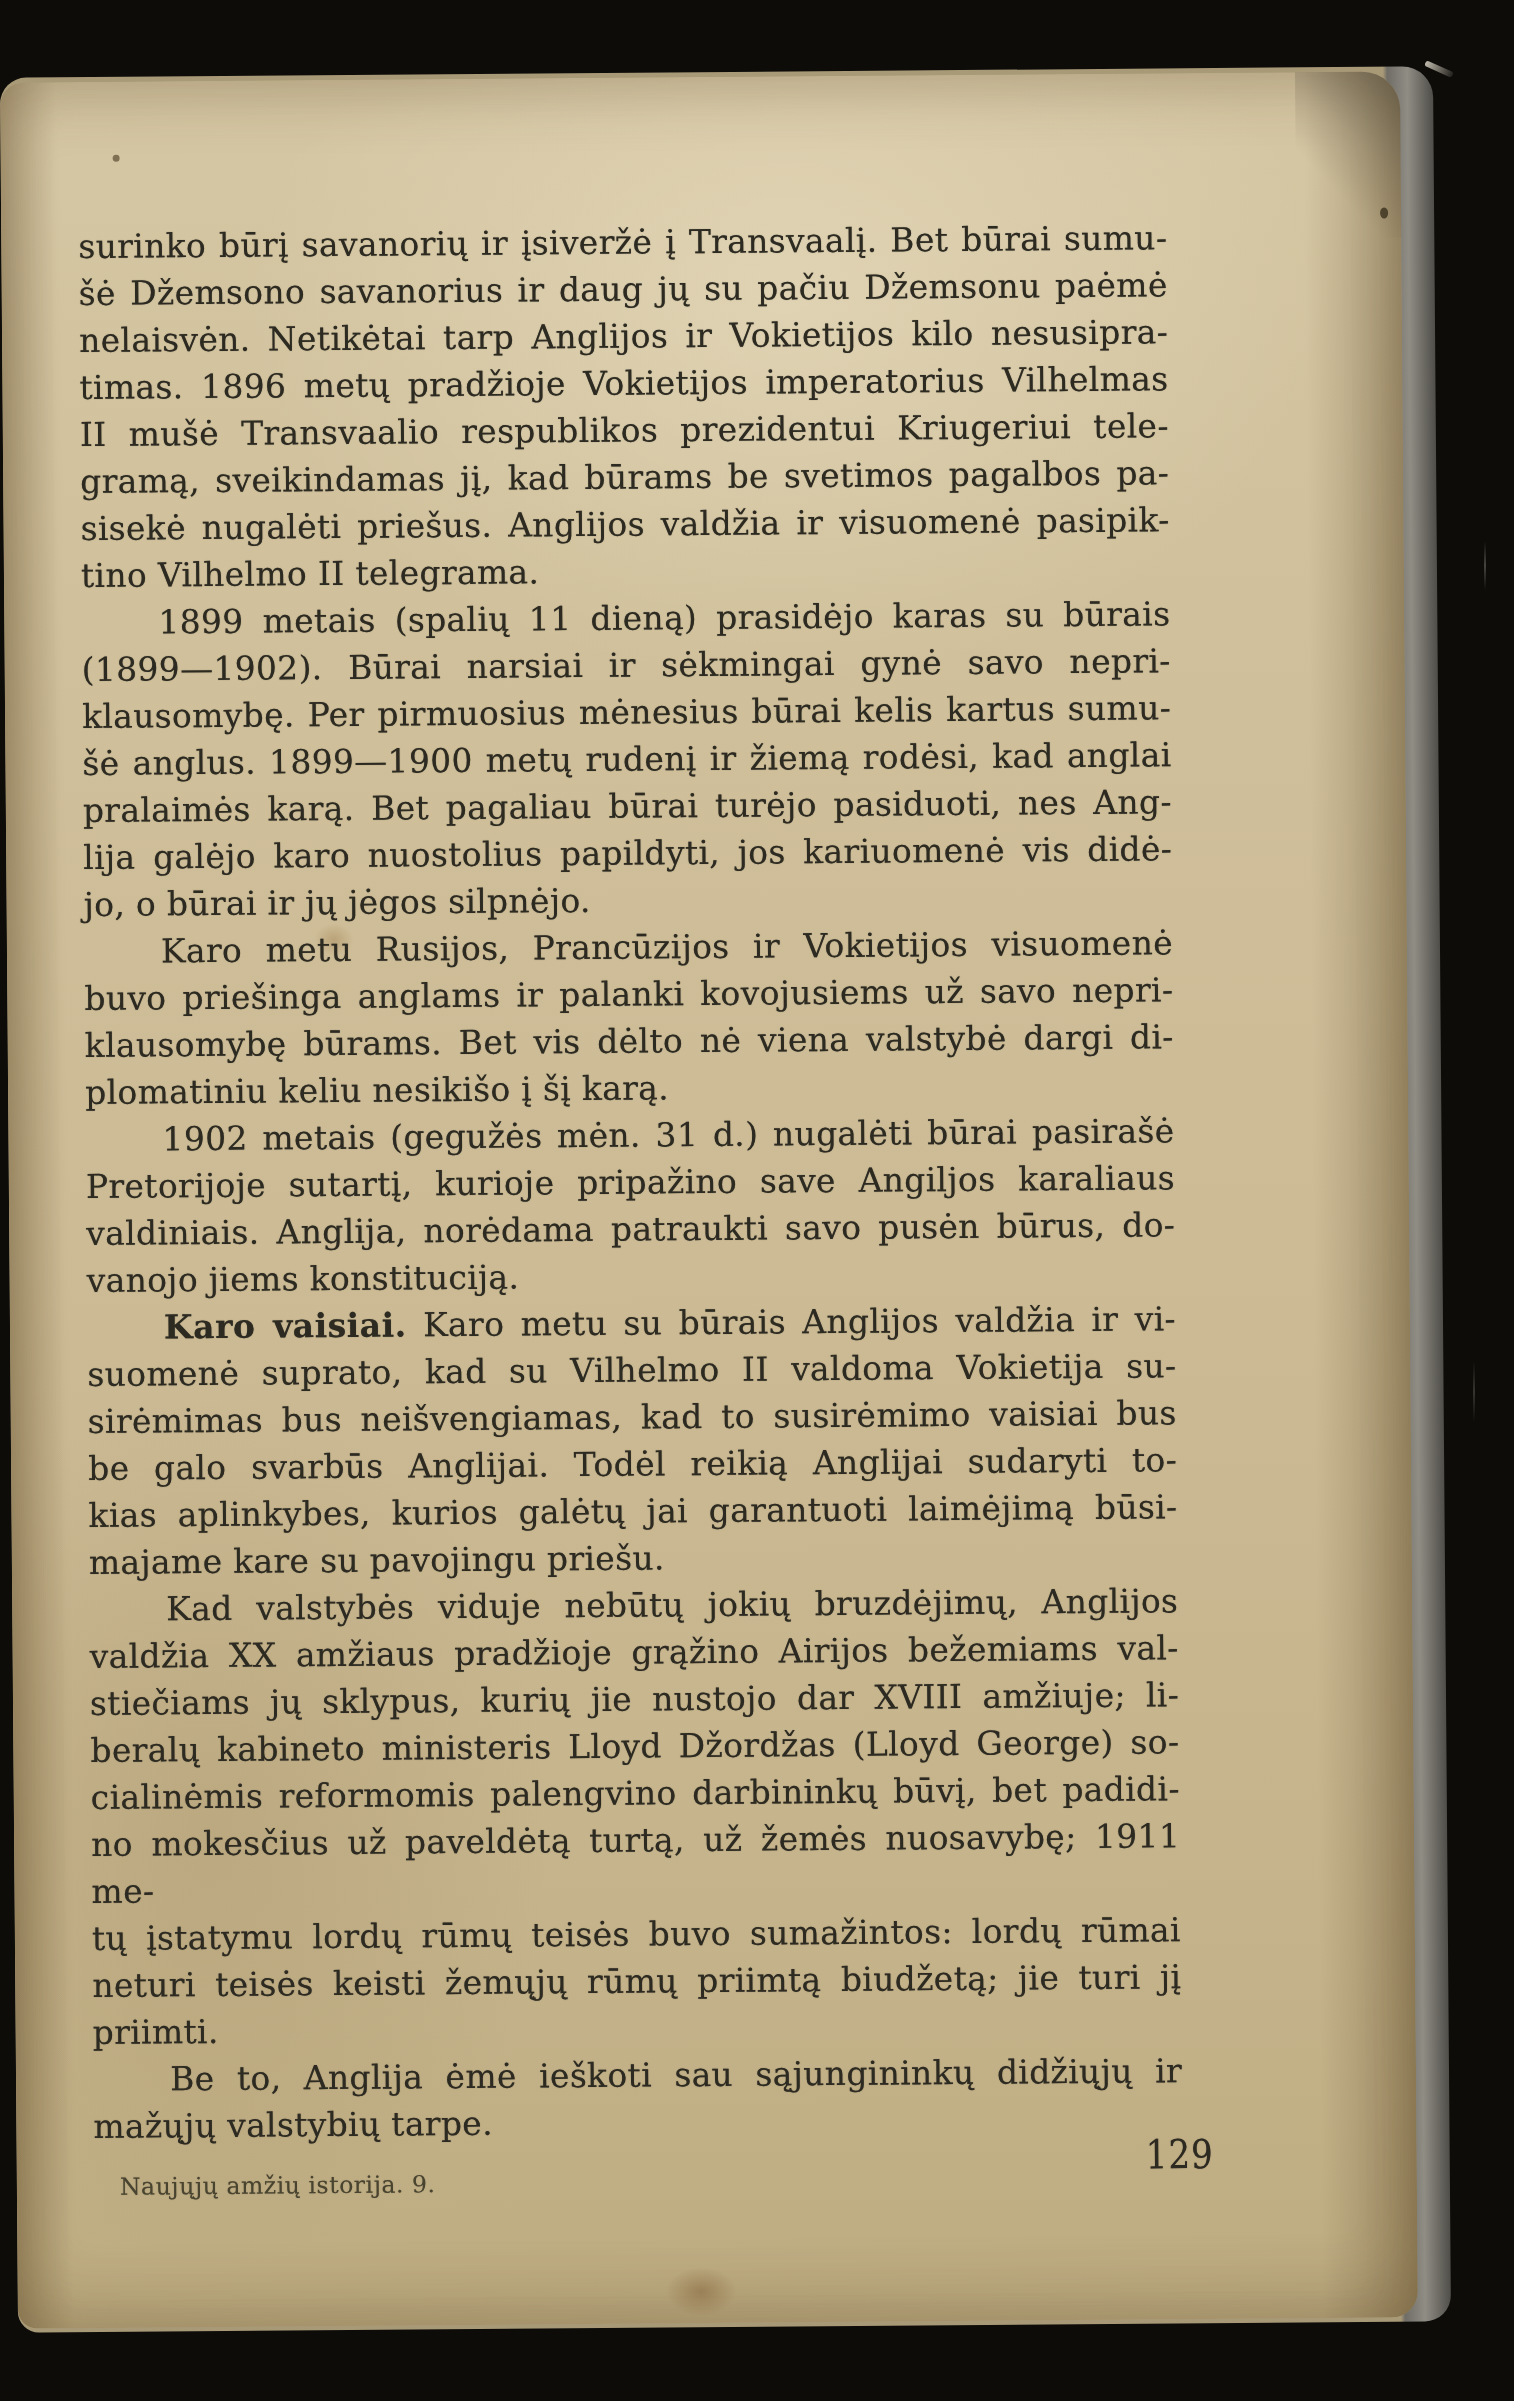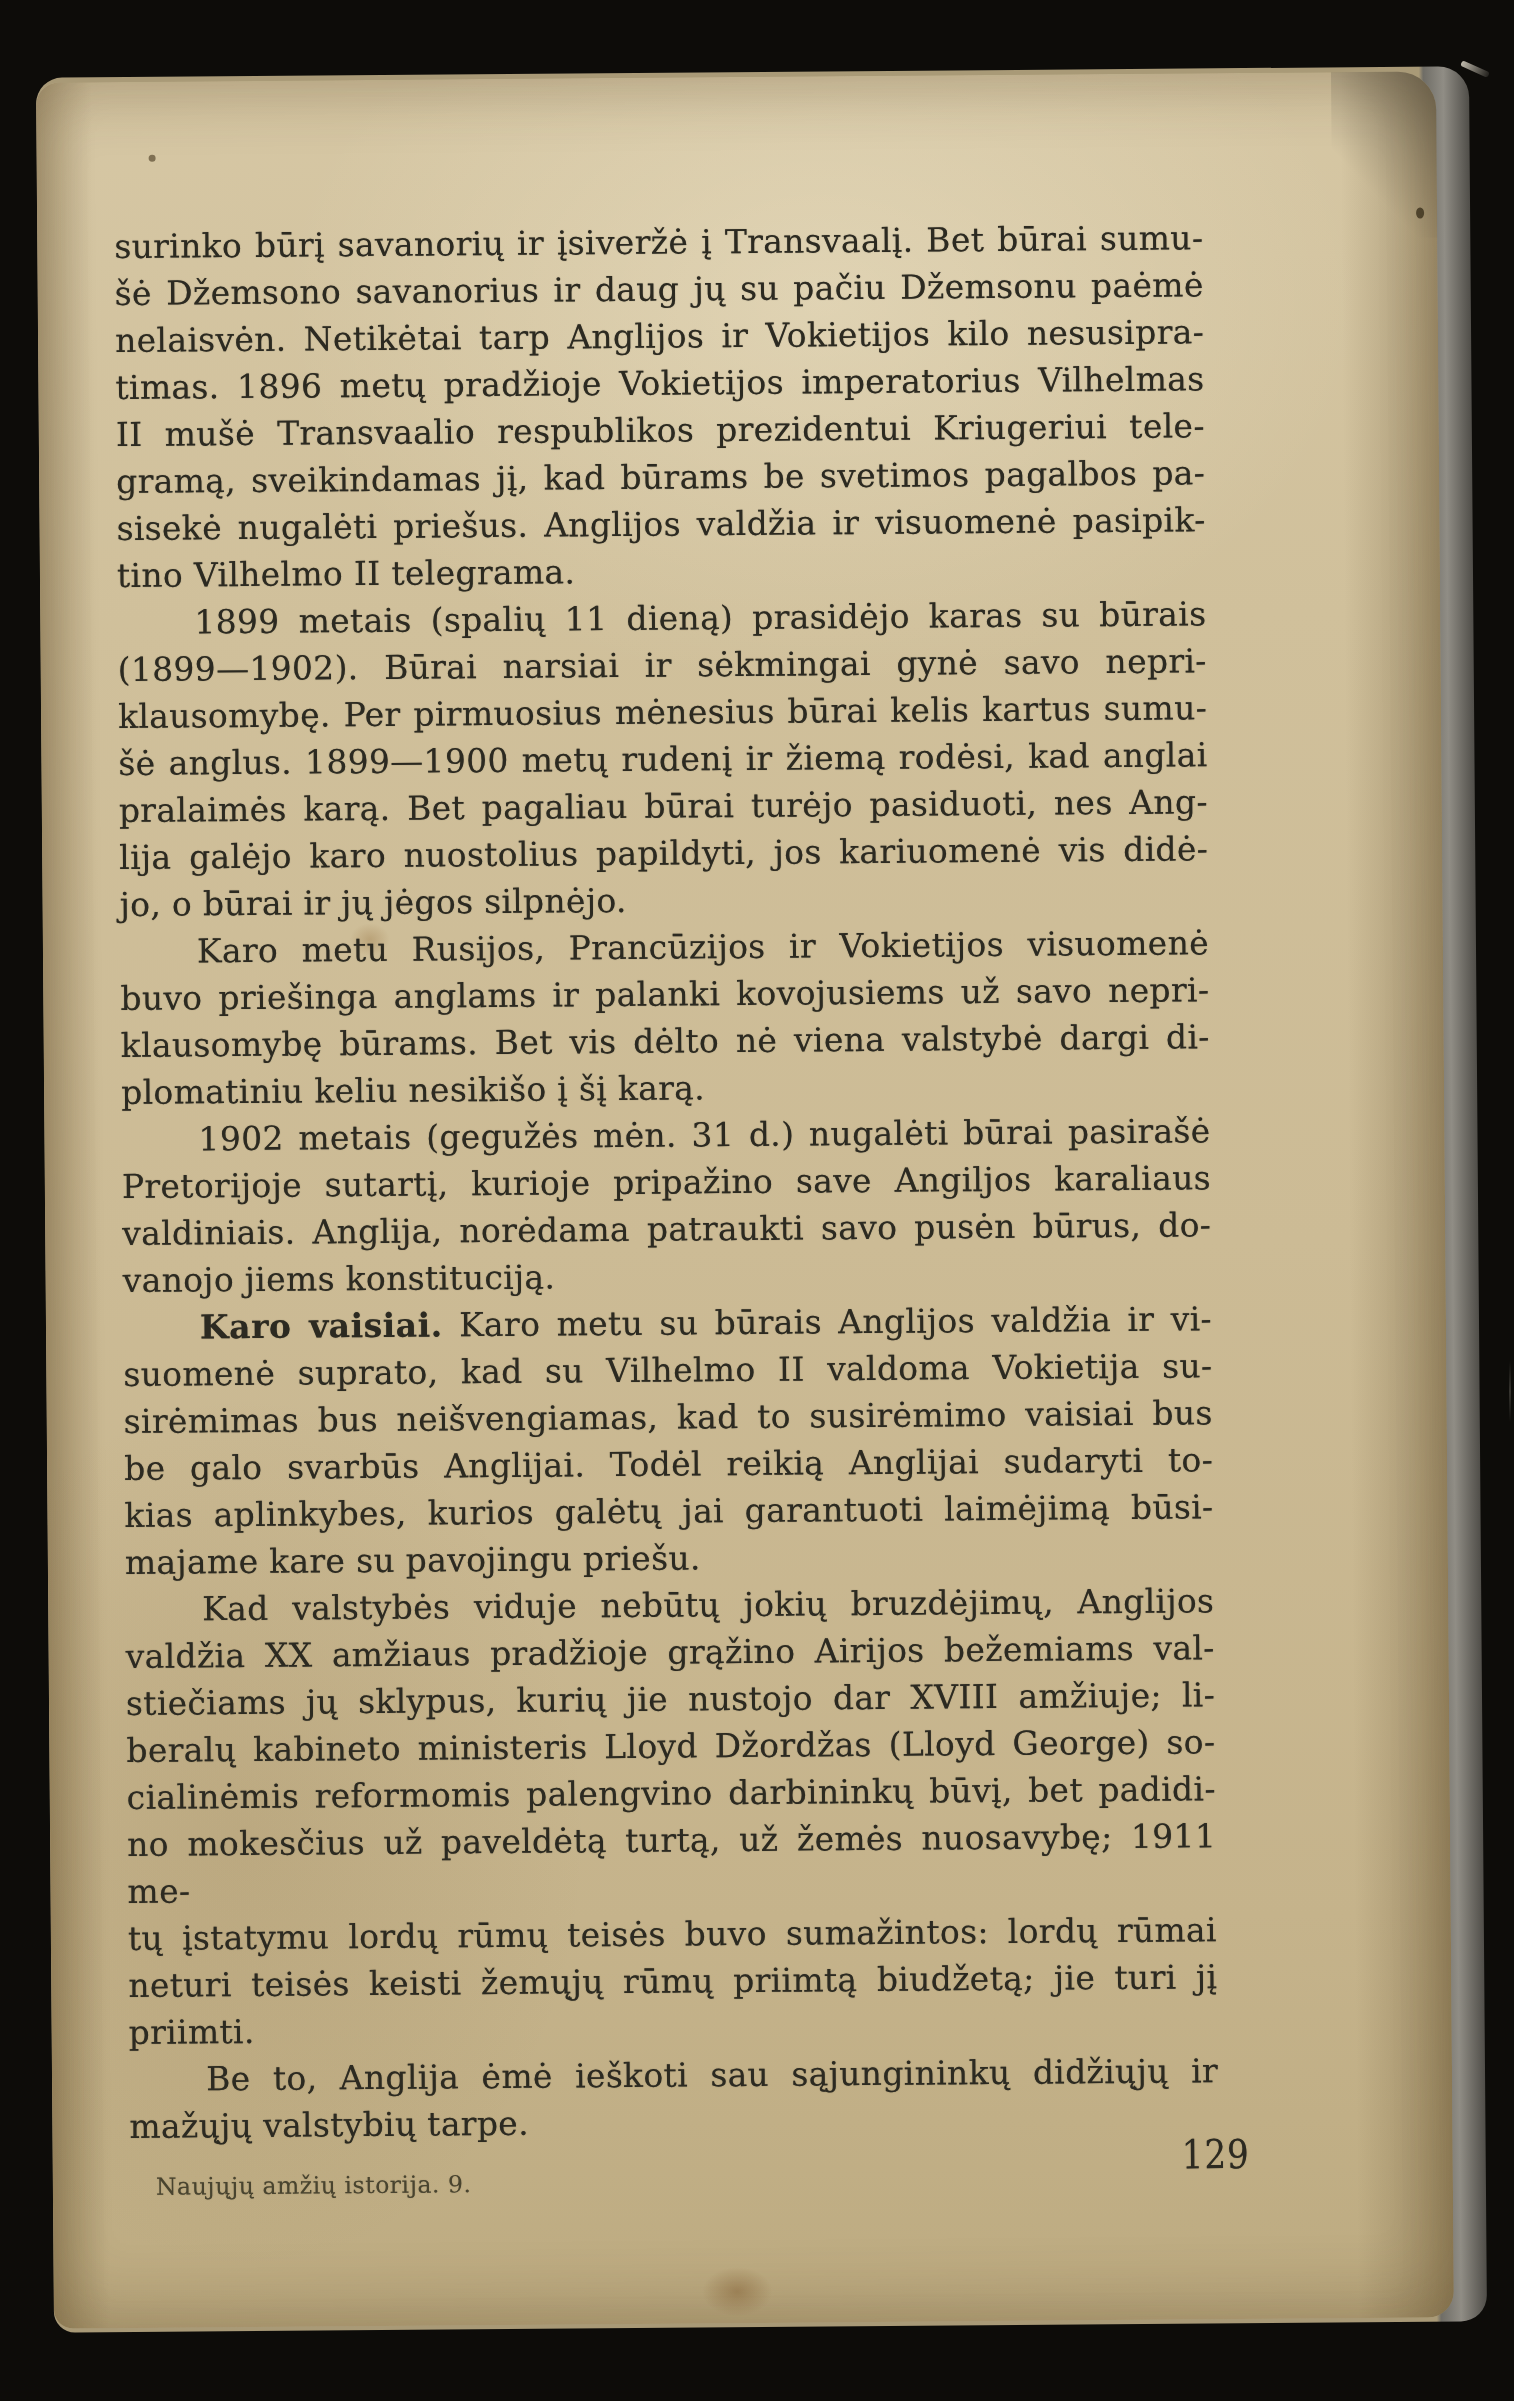--- a/index.html
+++ b/index.html
@@ -2,21 +2,21 @@
 <html style="font-size:14px"><head>
 <meta charset="utf-8">
 <style>
   html, body {
     margin: 0; padding: 0;
     width: 1515px; height: 2401px;
     background: #0d0c09;
     overflow: hidden;
     font-family: "DejaVu Serif", serif;
   }
-  .scene { position: absolute; inset: 0; margin-left: 36px; }
+  .scene { position: absolute; inset: 0; }
 
   
   .scratch-a {
     position: absolute; left: 1424px; top: 66px; width: 30px; height: 6.1px;
     background: linear-gradient(90deg, rgba(222,216,200,0.85), rgba(222,216,200,0.1));
     transform: rotate(24deg); border-radius: 3.5px;
   }
   .scratch-b {
     position: absolute; left: 1484px; top: 541px; width: 1.7px; height: 49px;
     background: linear-gradient(180deg, transparent, rgba(200,195,180,0.3), transparent);

